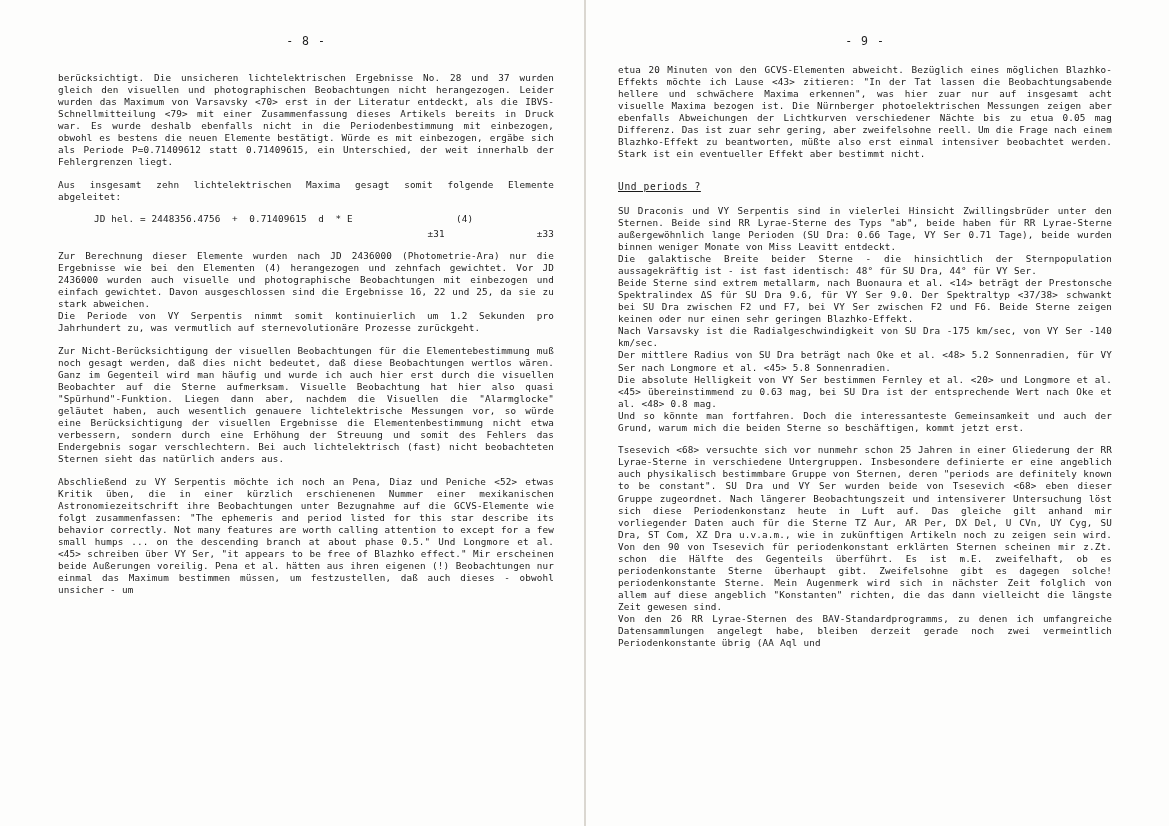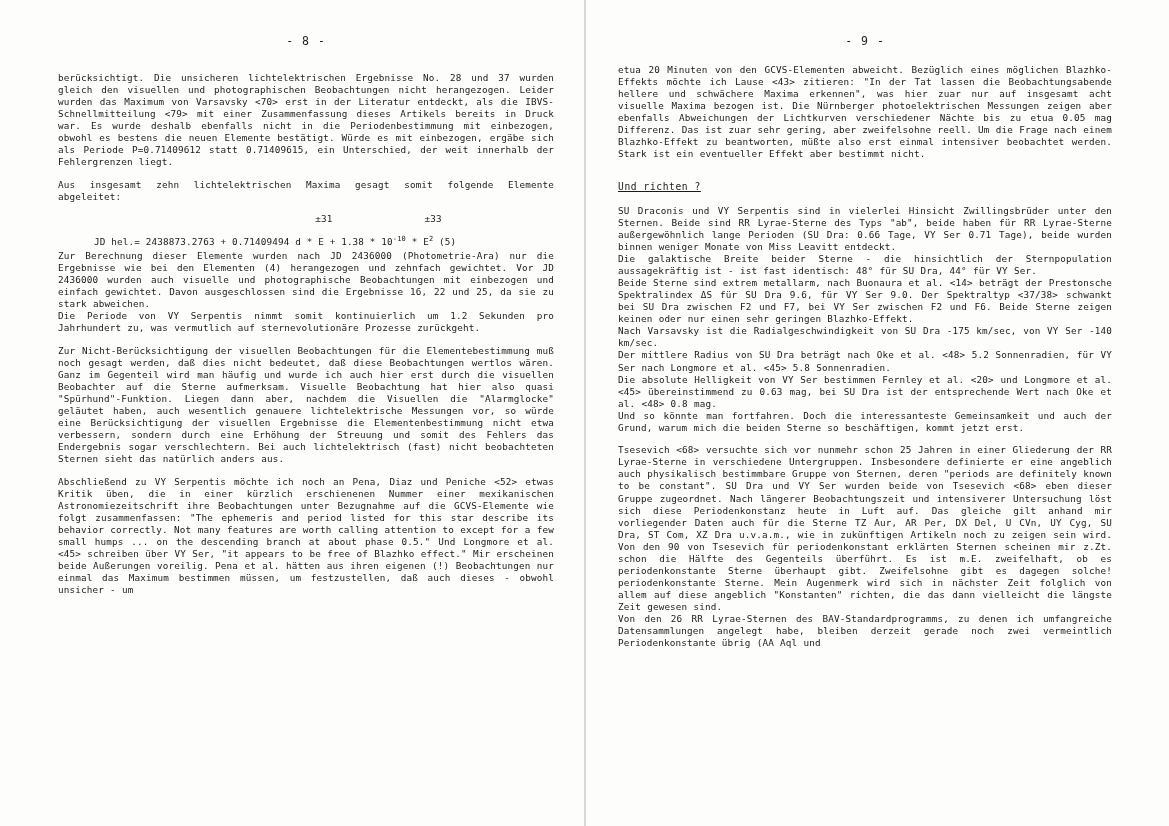--- a/index.html
+++ b/index.html
@@ -66,21 +66,21 @@
     padding-left: 36px;
     white-space: pre;
     text-align: left;
     font-size: 9.3px;
     line-height: 12.05px;
   }
   .formula-sub {
     margin: 0 0 10.5px 0;
     padding-left: 36px;
     white-space: pre;
-    text-align: center;
+    text-align: right;
     font-size: 9.3px;
     line-height: 12.05px;
   }
   .spacer { height: 10px; }
 
   .section-head {
     margin: 0 0 12px 0;
     font-size: 9.6px;
     text-decoration: underline;
     letter-spacing: 0.6px;
@@ -92,35 +92,35 @@
 
 <div class="page-scan">
 
   <div class="gutter"></div>
 
   <div class="page left">
     <div class="folio">- 8 -</div>
     <div class="col">
       <p class="para">berücksichtigt. Die unsicheren lichtelektrischen Ergebnisse No. 28 und 37 wurden gleich den visuellen und photographischen Beobachtungen nicht herangezogen. Leider wurden das Maximum von Varsavsky &lt;70&gt; erst in der Literatur entdeckt, als die IBVS-Schnellmitteilung &lt;79&gt; mit einer Zusammenfassung dieses Artikels bereits in Druck war. Es wurde deshalb ebenfalls nicht in die Periodenbestimmung mit einbezogen, obwohl es bestens die neuen Elemente bestätigt. Würde es mit einbezogen, ergäbe sich als Periode P=0.71409612 statt 0.71409615, ein Unterschied, der weit innerhalb der Fehlergrenzen liegt.</p>
       <p class="para">Aus insgesamt zehn lichtelektrischen Maxima gesagt somit folgende Elemente abgeleitet:</p>
+      <div class="formula">JD hel. = 2448356.4756  +  0.71409615  d  * E                  (4)</div>
       <div class="formula-sub">                   ±31                ±33</div>
-      <div class="formula"><span>JD hel.= 2438873.2763 + 0.71409494 d * E + 1.38 * 10</span><sup>-10</sup><span> * E</span><sup>2</sup><span> (5)</span></div>
       <p class="para">Zur Berechnung dieser Elemente wurden nach JD 2436000 (Photometrie-Ara) nur die Ergebnisse wie bei den Elementen (4) herangezogen und zehnfach gewichtet. Vor JD 2436000 wurden auch visuelle und photographische Beobachtungen mit einbezogen und einfach gewichtet. Davon ausgeschlossen sind die Ergebnisse 16, 22 und 25, da sie zu stark abweichen.
 Die Periode von VY Serpentis nimmt somit kontinuierlich um 1.2 Sekunden pro Jahrhundert zu, was vermutlich auf sternevolutionäre Prozesse zurückgeht.</p>
       <p class="para">Zur Nicht-Berücksichtigung der visuellen Beobachtungen für die Elementebestimmung muß noch gesagt werden, daß dies nicht bedeutet, daß diese Beobachtungen wertlos wären. Ganz im Gegenteil wird man häufig und wurde ich auch hier erst durch die visuellen Beobachter auf die Sterne aufmerksam. Visuelle Beobachtung hat hier also quasi "Spürhund"-Funktion. Liegen dann aber, nachdem die Visuellen die "Alarmglocke" geläutet haben, auch wesentlich genauere lichtelektrische Messungen vor, so würde eine Berücksichtigung der visuellen Ergebnisse die Elementenbestimmung nicht etwa verbessern, sondern durch eine Erhöhung der Streuung und somit des Fehlers das Endergebnis sogar verschlechtern. Bei auch lichtelektrisch (fast) nicht beobachteten Sternen sieht das natürlich anders aus.</p>
       <p class="para">Abschließend zu VY Serpentis möchte ich noch an Pena, Diaz und Peniche &lt;52&gt; etwas Kritik üben, die in einer kürzlich erschienenen Nummer einer mexikanischen Astronomiezeitschrift ihre Beobachtungen unter Bezugnahme auf die GCVS-Elemente wie folgt zusammenfassen: "The ephemeris and period listed for this star describe its behavior correctly. Not many features are worth calling attention to except for a few small humps ... on the descending branch at about phase 0.5." Und Longmore et al. &lt;45&gt; schreiben über VY Ser, "it appears to be free of Blazhko effect." Mir erscheinen beide Außerungen voreilig. Pena et al. hätten aus ihren eigenen (!) Beobachtungen nur einmal das Maximum bestimmen müssen, um festzustellen, daß auch dieses - obwohl unsicher - um</p>
     </div>
   </div>
 
   <div class="page right">
     <div class="folio">- 9 -</div>
     <div class="col">
       <p class="para">etua 20 Minuten von den GCVS-Elementen abweicht. Bezüglich eines möglichen Blazhko-Effekts möchte ich Lause &lt;43&gt; zitieren: "In der Tat lassen die Beobachtungsabende hellere und schwächere Maxima erkennen", was hier zuar nur auf insgesamt acht visuelle Maxima bezogen ist. Die Nürnberger photoelektrischen Messungen zeigen aber ebenfalls Abweichungen der Lichtkurven verschiedener Nächte bis zu etua 0.05 mag Differenz. Das ist zuar sehr gering, aber zweifelsohne reell. Um die Frage nach einem Blazhko-Effekt zu beantworten, müßte also erst einmal intensiver beobachtet werden. Stark ist ein eventueller Effekt aber bestimmt nicht.</p>
       <div class="spacer"></div>
-      <div class="section-head">Und richten ?</div>
+      <div class="section-head">Und periods ?</div>
       <p class="para">SU Draconis und VY Serpentis sind in vielerlei Hinsicht Zwillingsbrüder unter den Sternen. Beide sind RR Lyrae-Sterne des Typs "ab", beide haben für RR Lyrae-Sterne außergewöhnlich lange Perioden (SU Dra: 0.66 Tage, VY Ser 0.71 Tage), beide wurden binnen weniger Monate von Miss Leavitt entdeckt.
 Die galaktische Breite beider Sterne - die hinsichtlich der Sternpopulation aussagekräftig ist - ist fast identisch: 48° für SU Dra, 44° für VY Ser.
 Beide Sterne sind extrem metallarm, nach Buonaura et al. &lt;14&gt; beträgt der Prestonsche Spektralindex ΔS für SU Dra 9.6, für VY Ser 9.0. Der Spektraltyp &lt;37/38&gt; schwankt bei SU Dra zwischen F2 und F7, bei VY Ser zwischen F2 und F6. Beide Sterne zeigen keinen oder nur einen sehr geringen Blazhko-Effekt.
 Nach Varsavsky ist die Radialgeschwindigkeit von SU Dra -175 km/sec, von VY Ser -140 km/sec.
 Der mittlere Radius von SU Dra beträgt nach Oke et al. &lt;48&gt; 5.2 Sonnenradien, für VY Ser nach Longmore et al. &lt;45&gt; 5.8 Sonnenradien.
 Die absolute Helligkeit von VY Ser bestimmen Fernley et al. &lt;20&gt; und Longmore et al. &lt;45&gt; übereinstimmend zu 0.63 mag, bei SU Dra ist der entsprechende Wert nach Oke et al. &lt;48&gt; 0.8 mag.
 Und so könnte man fortfahren. Doch die interessanteste Gemeinsamkeit und auch der Grund, warum mich die beiden Sterne so beschäftigen, kommt jetzt erst.</p>
       <p class="para">Tsesevich &lt;68&gt; versuchte sich vor nunmehr schon 25 Jahren in einer Gliederung der RR Lyrae-Sterne in verschiedene Untergruppen. Insbesondere definierte er eine angeblich auch physikalisch bestimmbare Gruppe von Sternen, deren "periods are definitely known to be constant". SU Dra und VY Ser wurden beide von Tsesevich &lt;68&gt; eben dieser Gruppe zugeordnet. Nach längerer Beobachtungszeit und intensiverer Untersuchung löst sich diese Periodenkonstanz heute in Luft auf. Das gleiche gilt anhand mir vorliegender Daten auch für die Sterne TZ Aur, AR Per, DX Del, U CVn, UY Cyg, SU Dra, ST Com, XZ Dra u.v.a.m., wie in zukünftigen Artikeln noch zu zeigen sein wird. Von den 90 von Tsesevich für periodenkonstant erklärten Sternen scheinen mir z.Zt. schon die Hälfte des Gegenteils überführt. Es ist m.E. zweifelhaft, ob es periodenkonstante Sterne überhaupt gibt. Zweifelsohne gibt es dagegen solche! periodenkonstante Sterne. Mein Augenmerk wird sich in nächster Zeit folglich von allem auf diese angeblich "Konstanten" richten, die das dann vielleicht die längste Zeit gewesen sind.
 Von den 26 RR Lyrae-Sternen des BAV-Standardprogramms, zu denen ich umfangreiche Datensammlungen angelegt habe, bleiben derzeit gerade noch zwei vermeintlich Periodenkonstante übrig (AA Aql und</p>
     </div>

